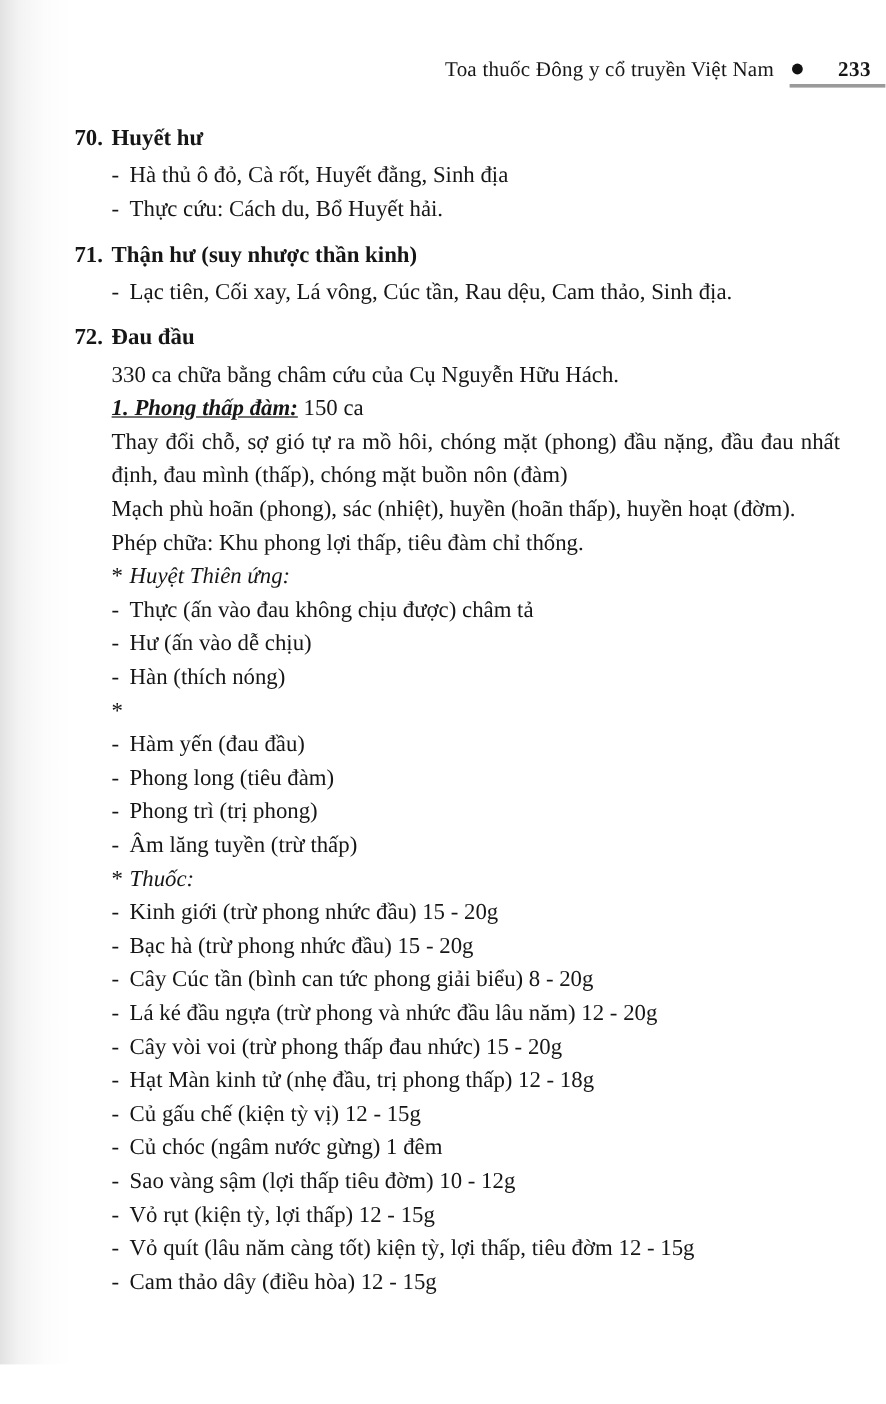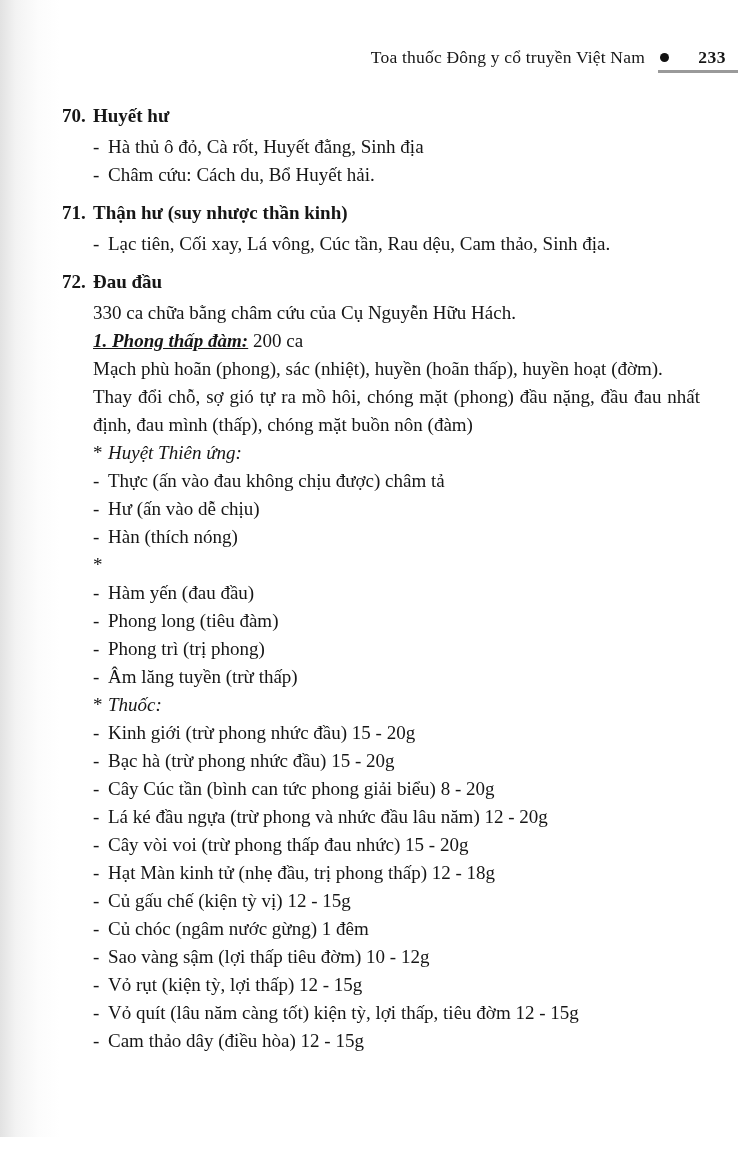--- a/index.html
+++ b/index.html
@@ -97,38 +97,39 @@
       <div class="block heading">
         <span class="num">70.</span>
         <span class="htext">Huyết hư</span>
       </div>
       <div class="block item">
         <span class="dash">-</span>
         <span class="itext">Hà thủ ô đỏ, Cà rốt, Huyết đằng, Sinh địa</span>
       </div>
       <div class="block item">
         <span class="dash">-</span>
-        <span class="itext">Châm cứu: Cách du, Bổ Huyết hải.</span>
+        <span class="itext">Thực cứu: Cách du, Bổ Huyết hải.</span>
       </div>
       <div class="block heading">
         <span class="num">71.</span>
         <span class="htext">Thận hư (suy nhược thần kinh)</span>
       </div>
       <div class="block item">
         <span class="dash">-</span>
         <span class="itext">Lạc tiên, Cối xay, Lá vông, Cúc tần, Rau dệu, Cam thảo, Sinh địa.</span>
       </div>
       <div class="block heading">
         <span class="num">72.</span>
         <span class="htext">Đau đầu</span>
       </div>
       <div class="block para">330 ca chữa bằng châm cứu của Cụ Nguyễn Hữu Hách.</div>
-      <div class="block sub"><span class="lead">1. Phong thấp đàm:</span> <span class="rest">200 ca</span></div>
+      <div class="block sub"><span class="lead">1. Phong thấp đàm:</span> <span class="rest">150 ca</span></div>
+      <div class="block para">Thay đổi chỗ, sợ gió tự ra mồ hôi, chóng mặt (phong) đầu nặng, đầu đau nhất định, đau mình (thấp), chóng mặt buồn nôn (đàm)</div>
       <div class="block para">Mạch phù hoãn (phong), sác (nhiệt), huyền (hoãn thấp), huyền hoạt (đờm).</div>
-      <div class="block para">Thay đổi chỗ, sợ gió tự ra mồ hôi, chóng mặt (phong) đầu nặng, đầu đau nhất định, đau mình (thấp), chóng mặt buồn nôn (đàm)</div>
+      <div class="block para">Phép chữa: Khu phong lợi thấp, tiêu đàm chỉ thống.</div>
       <div class="block star">
         <span class="mark">*</span>
         <span class="stext">Huyệt Thiên ứng:</span>
       </div>
       <div class="block item">
         <span class="dash">-</span>
         <span class="itext">Thực (ấn vào đau không chịu được) châm tả</span>
       </div>
       <div class="block item">
         <span class="dash">-</span>

